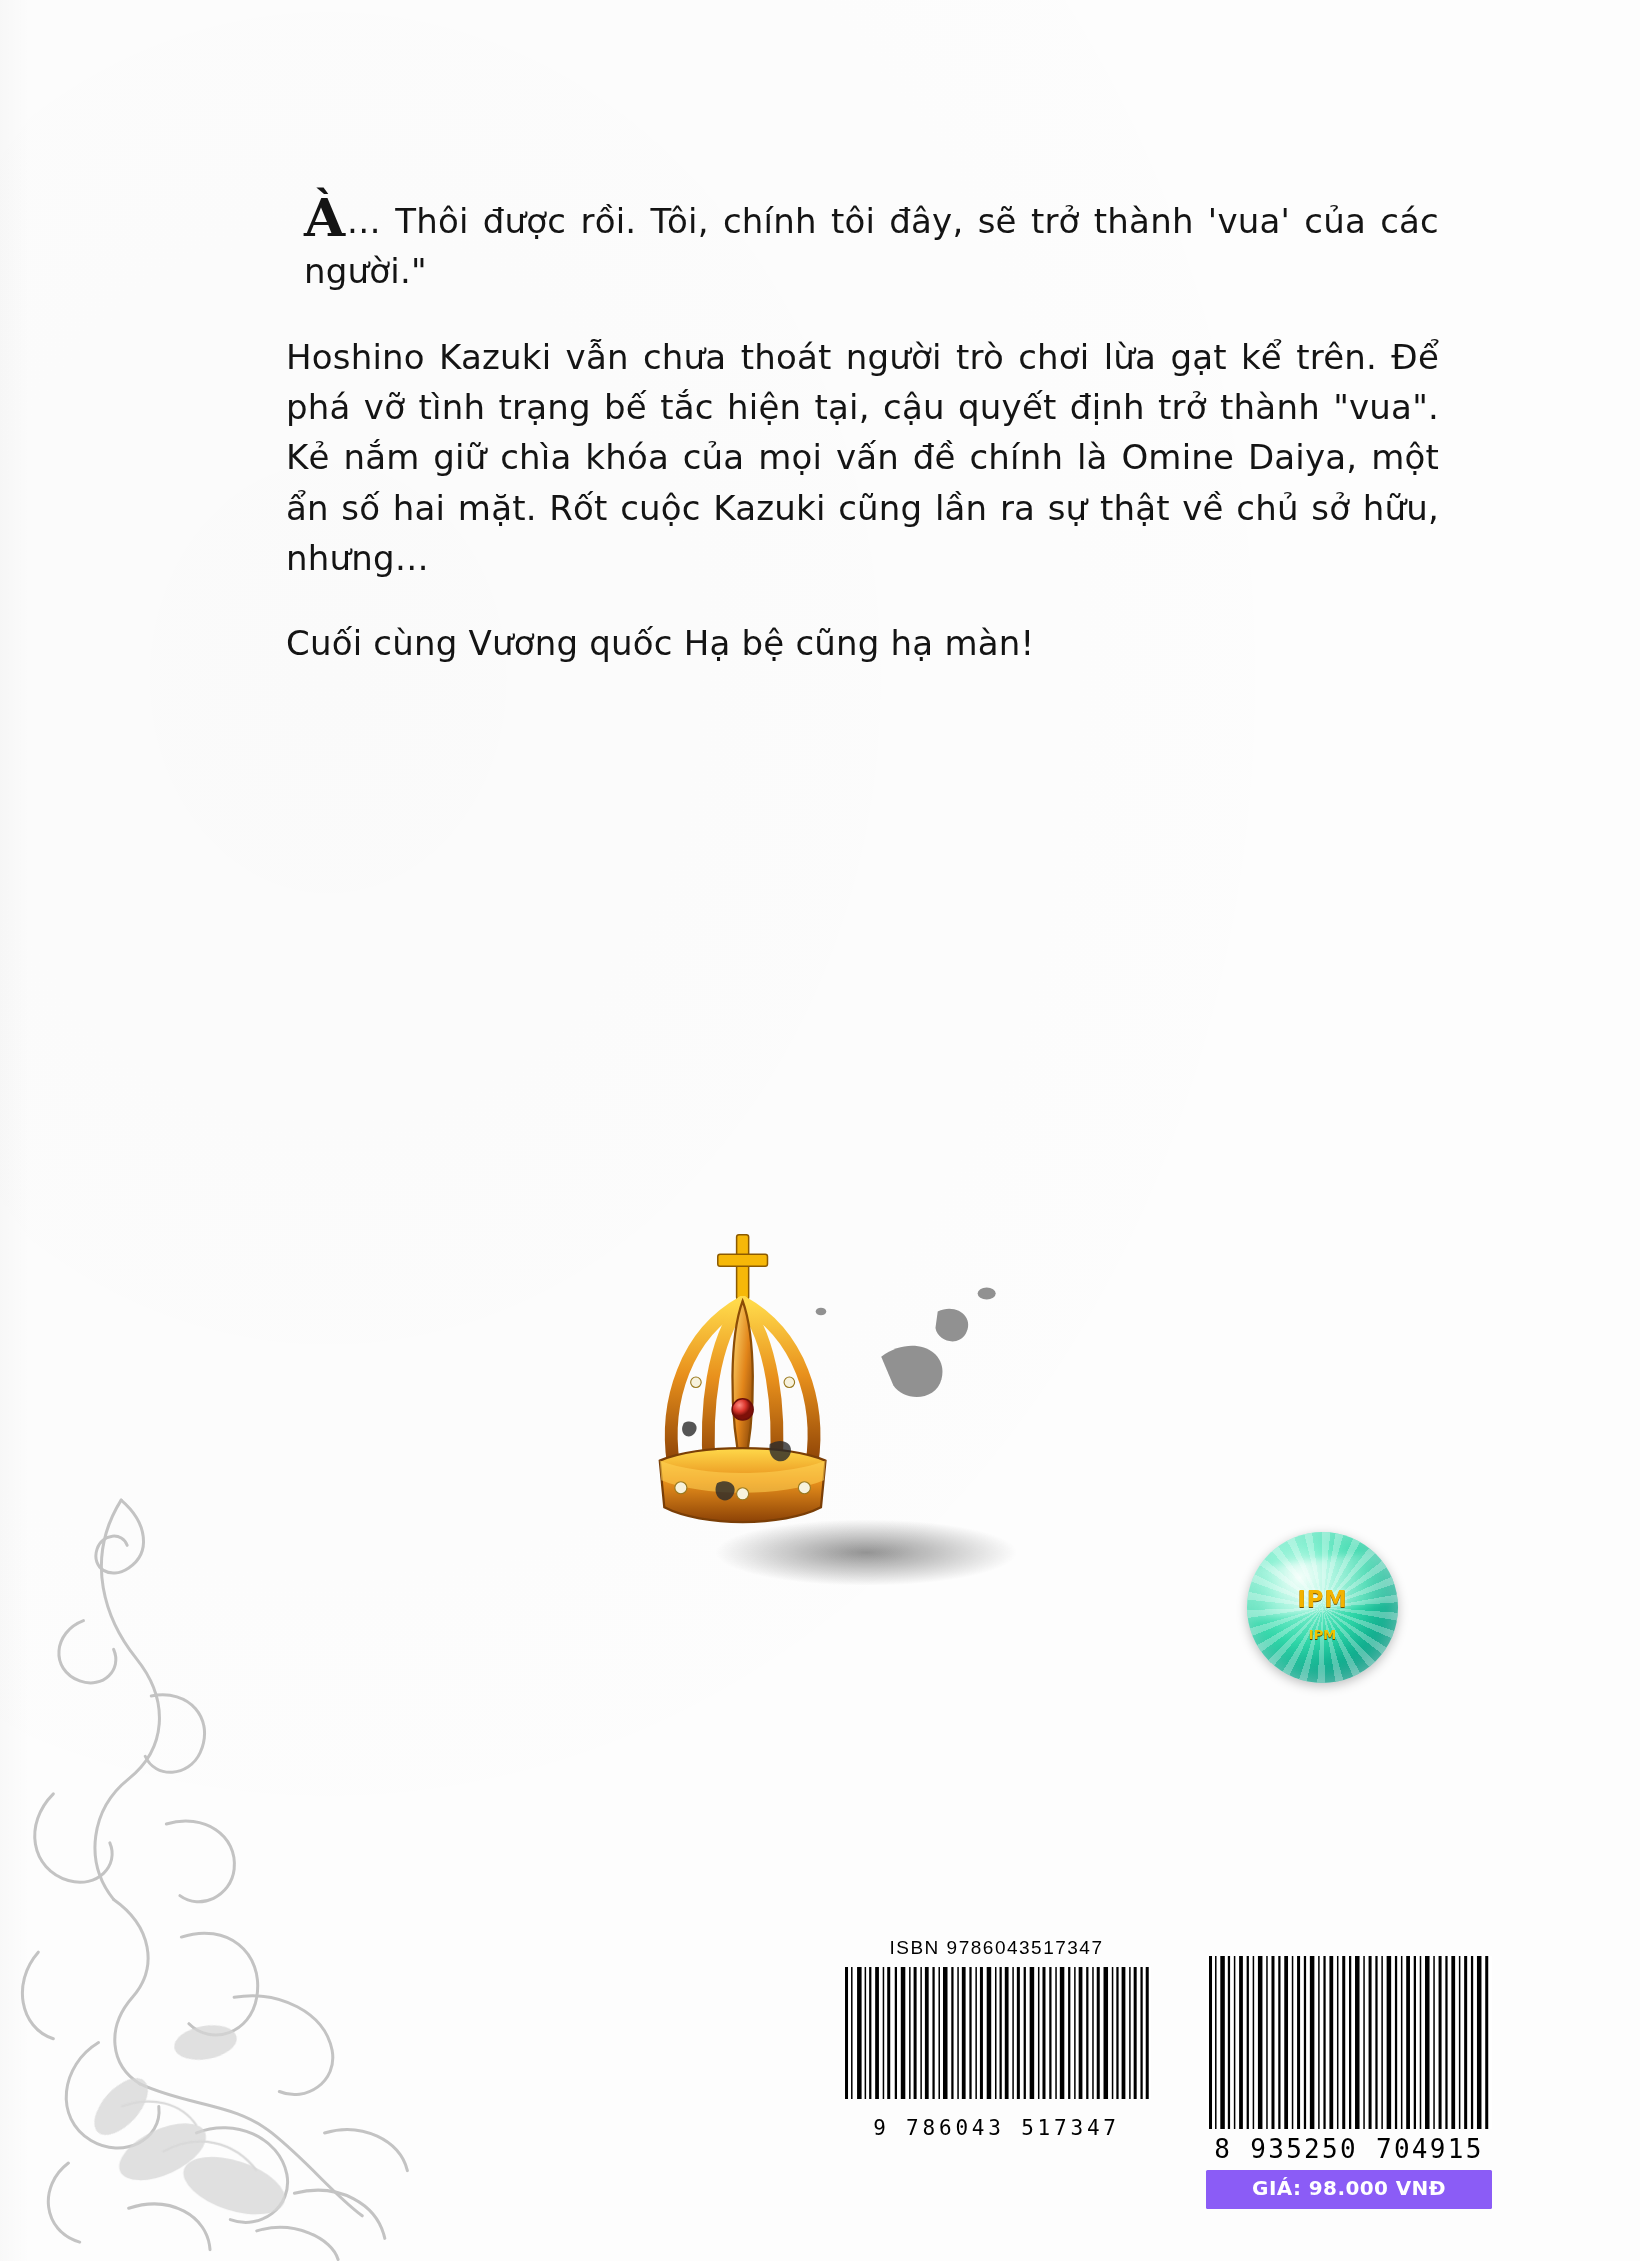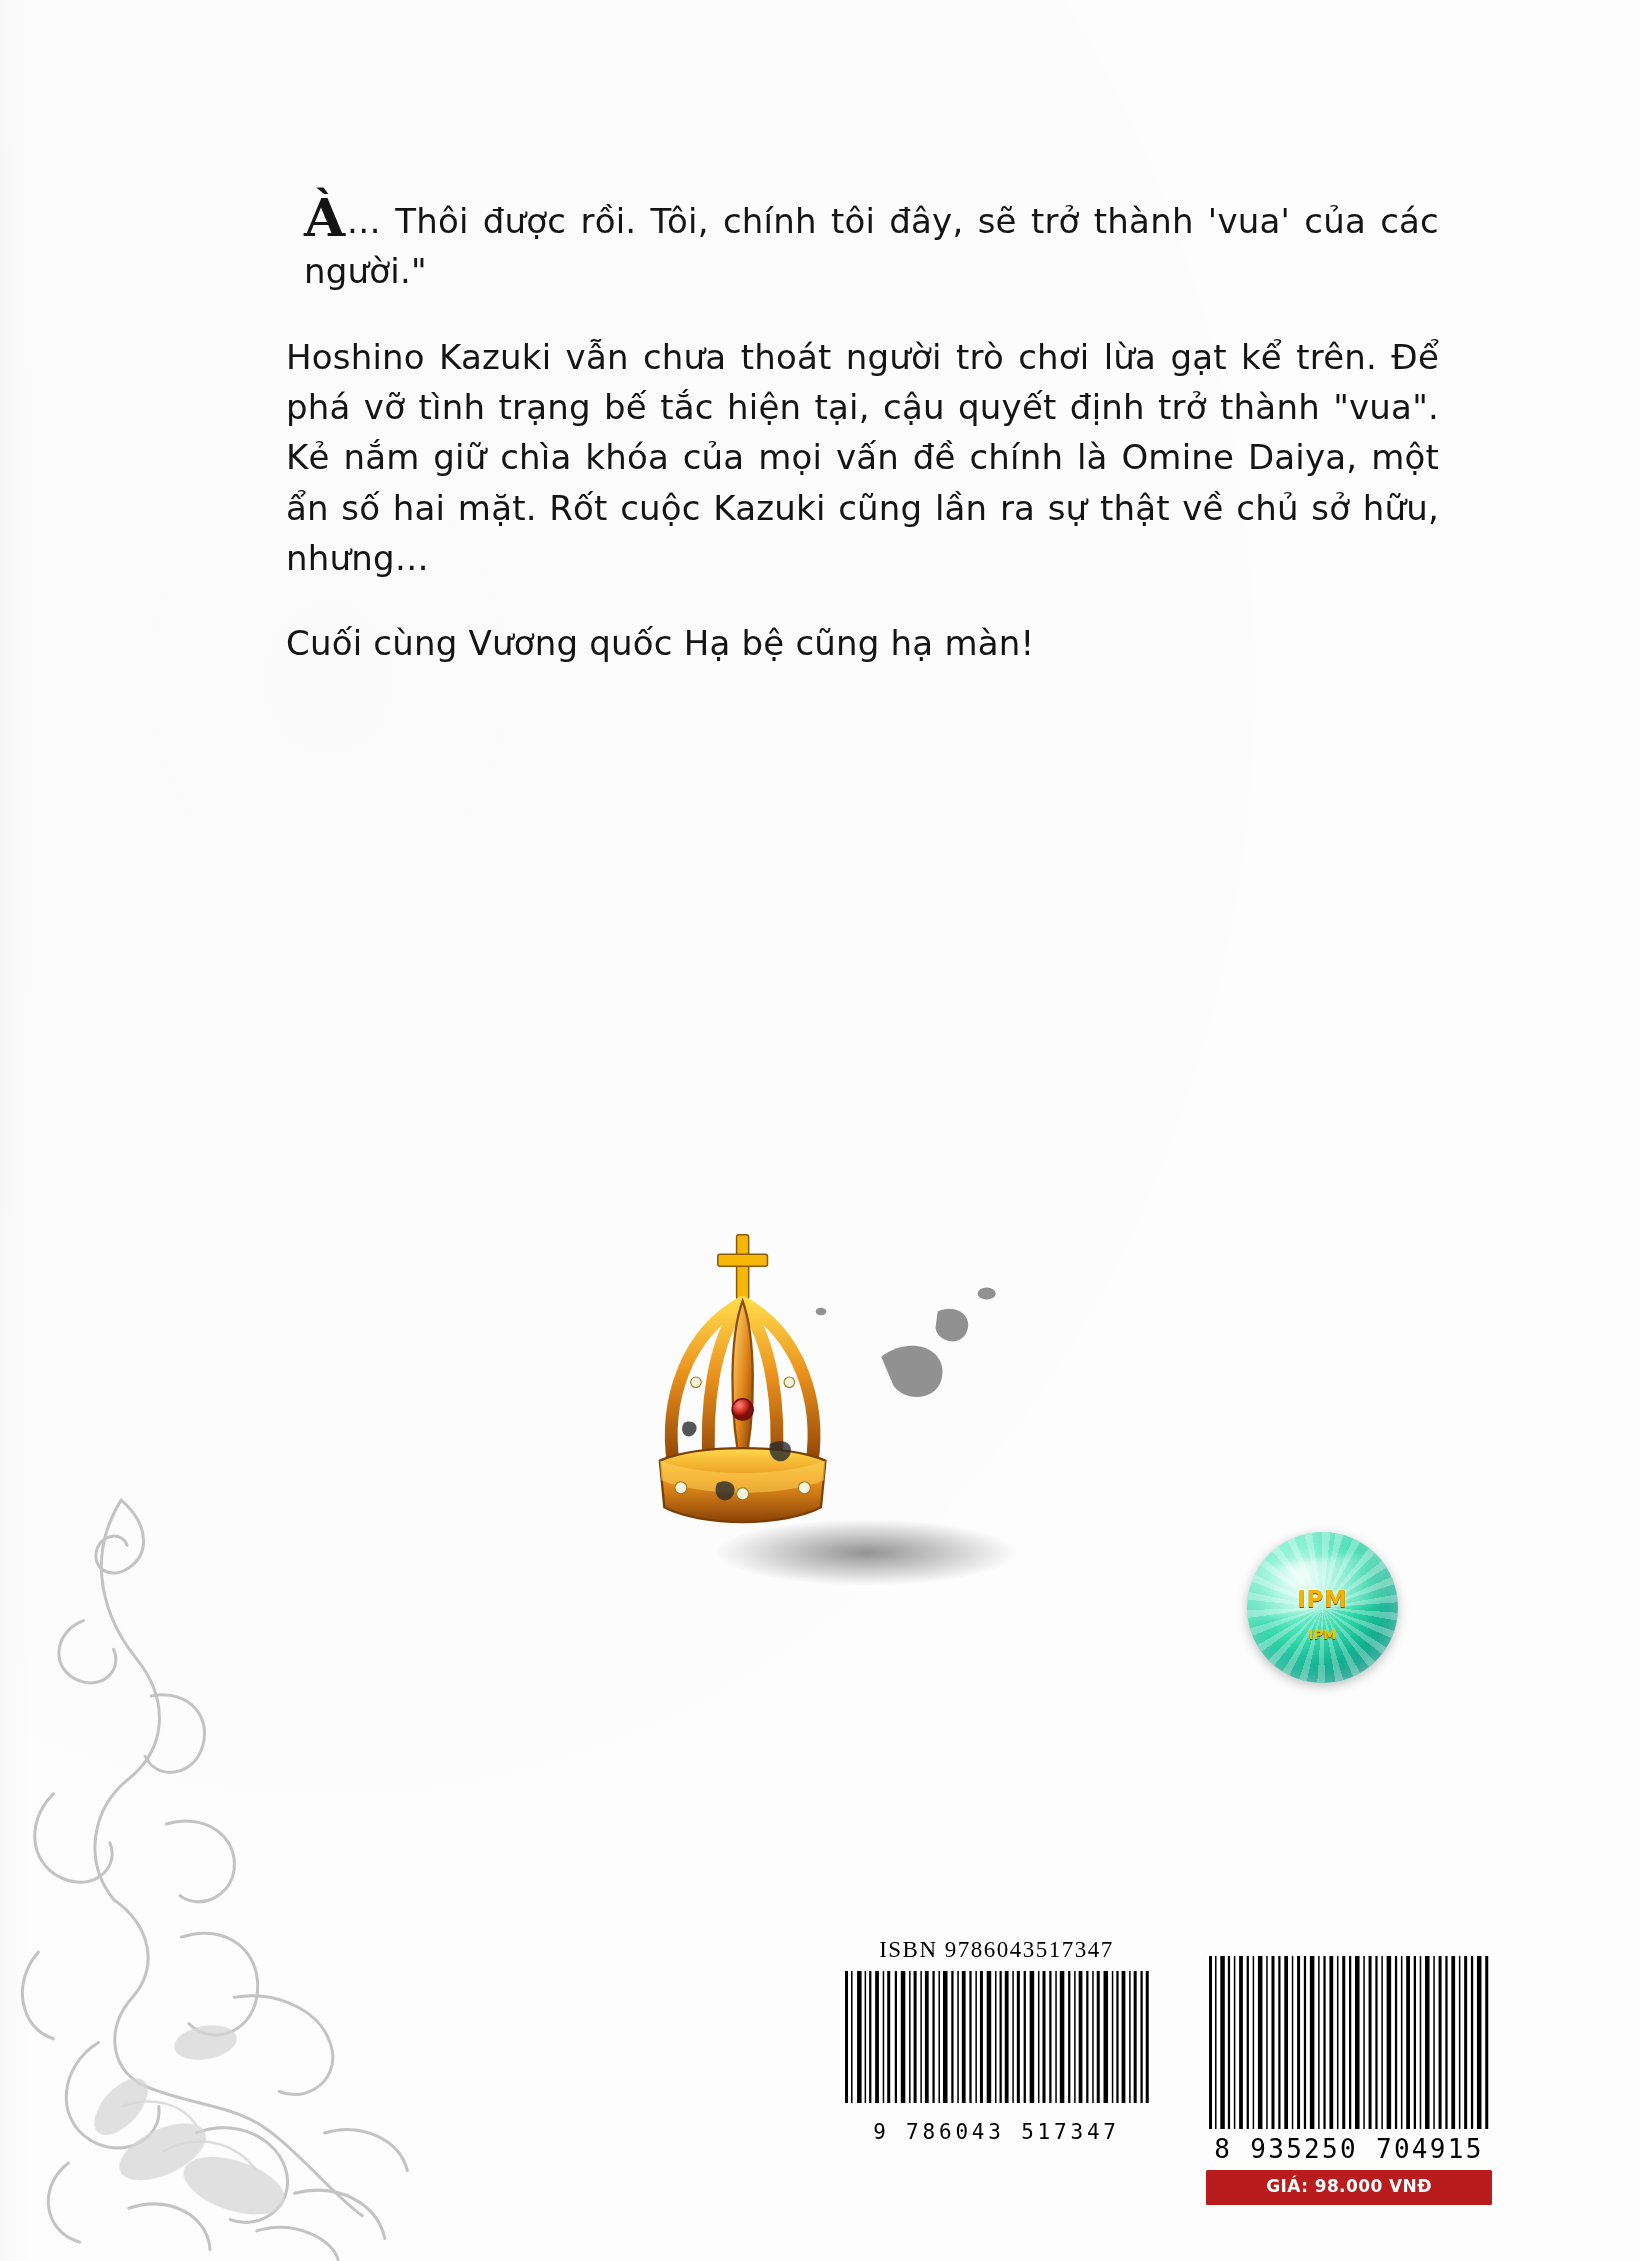--- a/index.html
+++ b/index.html
@@ -147,22 +147,22 @@
   }
 
   
   #isbn-block {
     position: absolute;
     left: 842px;
     top: 1937px;
     width: 309px;
   }
   .isbn-caption {
-    font-family: Liberation Serif, serif;
-    font-size: 23px;
+    font-family: Liberation Sans, sans-serif;
+    font-size: 19px;
     letter-spacing: 1.5px;
     color: #000;
     margin-bottom: 7.5px;
     text-align: center;
   }
   .barcode {
     height: 132px;
     width: 100%;
     background-repeat: repeat-x;
   }
@@ -189,26 +189,26 @@
   .ean-digits {
     font-family: "DejaVu Sans Mono", monospace;
     font-size: 26px;
     letter-spacing: 2.3px;
     color: #000;
     text-align: center;
     margin-top: 1.5px;
   }
   #price-tag {
     margin-top: 6px;
-    background: #b91c1c;
+    background: #8b5cf6;
     color: #ffffff;
     text-align: center;
     font-family: "DejaVu Sans", sans-serif;
     font-weight: 700;
-    font-size: 17px;
+    font-size: 20px;
     letter-spacing: 0.4px;
     padding: 6.8px 0 8.3px 0;
     border-radius: 1.5px;
   }
 </style>
 </head>
 <body>
 
 <div id="back-cover">
 

